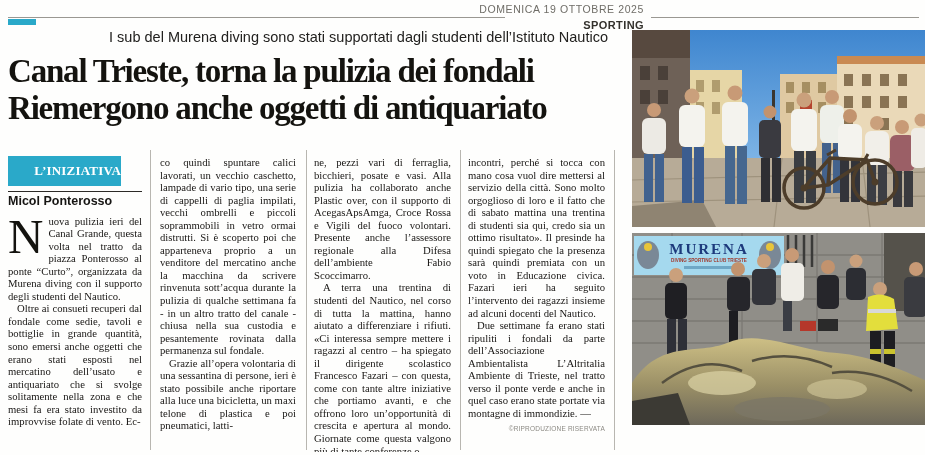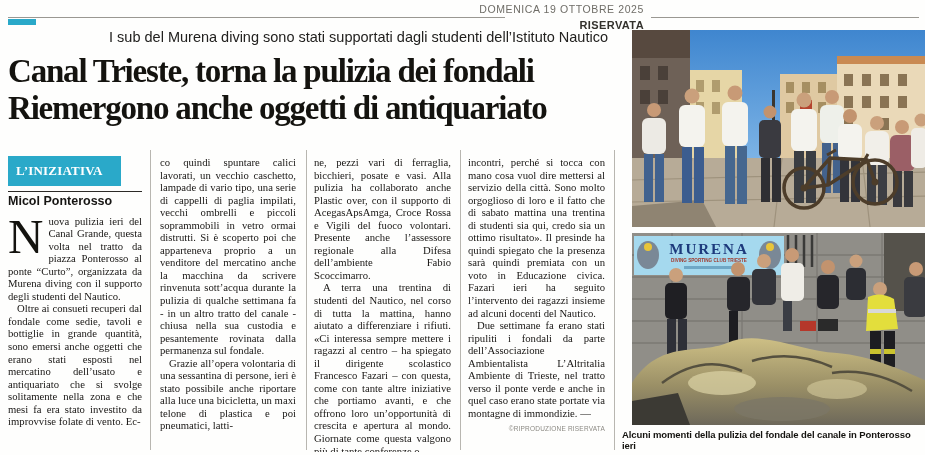--- a/index.html
+++ b/index.html
@@ -28,21 +28,21 @@
        font-size:10.7px;line-height:12.55px;}
   .col p{margin:0;}
   .col p.indent{text-indent:9px;}
   .col1{left:8px;width:134px;}
   .col2{left:160px;width:136px;}
   .col3{left:314px;width:137px;}
   .col4{left:468px;width:137px;}
 
   .section-label{width:105px;height:30px;line-height:30px;padding-left:8px;background:#2aa9c9;
                  color:#ffffff;font-weight:bold;font-size:13px;letter-spacing:.2px;margin-bottom:5px;
-                 font-family:"Liberation Serif",serif;text-align:left;}
+                 font-family:"Liberation Serif",serif;text-align:right;}
   .byline-rule{border-top:1.5px solid #2c2a27;margin-top:3px;}
   .byline{font-family:"Liberation Sans",sans-serif;font-weight:bold;font-size:12.5px;
           color:#161513;padding:3px 0 7px 0;text-align:left;}
   .dropcap{float:left;font-size:49px;line-height:40px;padding:2px 5px 0 0;font-weight:normal;
            color:#14130f;}
   .copyright{font-family:"Liberation Sans",sans-serif;font-size:6.5px;color:#8b8983;
              text-align:right;margin-top:4px;letter-spacing:.2px;}
 
   
   .photo{position:absolute;left:622px;width:295px;overflow:hidden;margin-left:10px;}
@@ -53,21 +53,21 @@
            font-weight:bold;font-size:9.5px;color:#14130f;letter-spacing:-.1px;}
 </style>
 </head>
 <body>
 
 <div class="page">
 
   <div class="rule rule-left"></div>
   <div class="rule rule-right"></div>
   <div class="folio-date">DOMENICA 19 OTTOBRE 2025</div>
-  <div class="folio-paper">RISERVATA</div>
+  <div class="folio-paper">SPORTING</div>
 
   <div class="kicker-bar"></div>
   <div class="kicker">I sub del Murena diving sono stati supportati dagli studenti dell’Istituto Nautico</div>
   <div class="headline">
     <div>Canal Trieste, torna la pulizia dei fondali</div>
     <div>Riemergono anche oggetti di antiquariato</div>
   </div>
 
   <div class="col-divider" style="left:150px;"></div>
   <div class="col-divider" style="left:306px;"></div>
@@ -290,15 +290,14 @@
 
       <path d="M0,150 C28,106 66,122 95,110 C128,96 168,118 205,120 C240,123 272,138 295,148 L295,192 L0,192 Z" fill="url(#tarp)"></path>
       <path d="M30,150 Q70,120 110,138 M120,128 Q160,116 200,134 M200,140 Q240,134 280,158" stroke="#55503f" stroke-width="2.5" fill="none"></path>
       <ellipse cx="90" cy="150" rx="34" ry="12" fill="#ddd4a6" opacity=".7"></ellipse>
       <ellipse cx="205" cy="156" rx="30" ry="10" fill="#d5cb9c" opacity=".6"></ellipse>
       <ellipse cx="150" cy="176" rx="48" ry="12" fill="#7c7766" opacity=".8"></ellipse>
       <path d="M0,168 L46,160 L58,192 L0,192 Z" fill="#3c3a34"></path>
     </svg>
   </div>
 
-  <div class="caption">Alcuni momenti della pulizia del fondale del canale in Ponterosso ieri</div>
 
 </div>
 
 </body></html>

